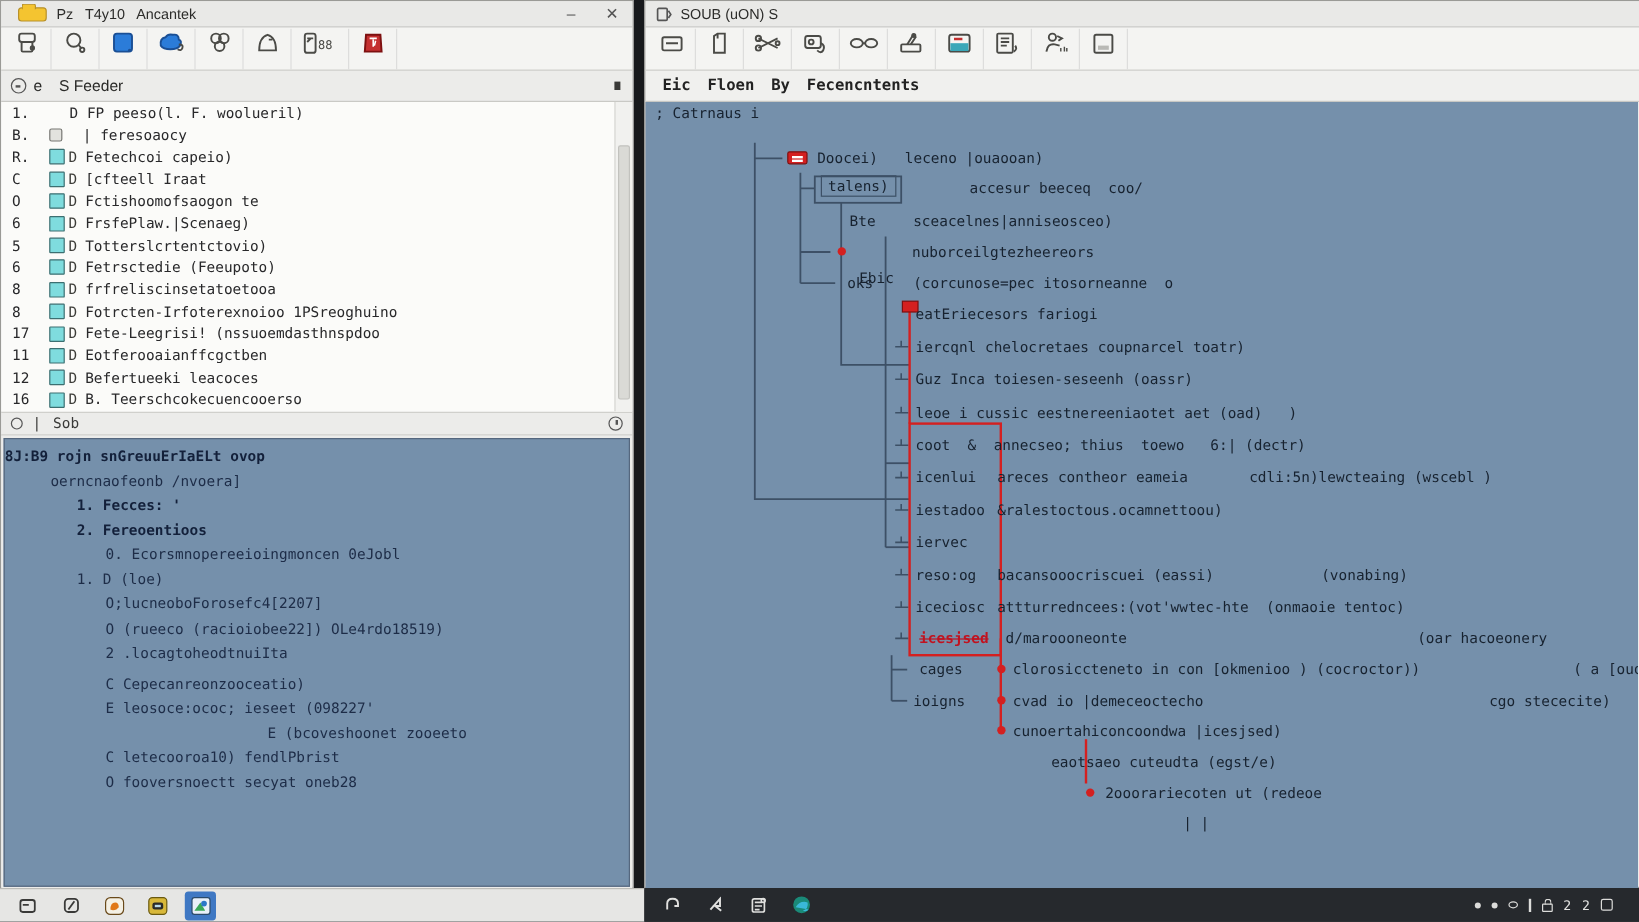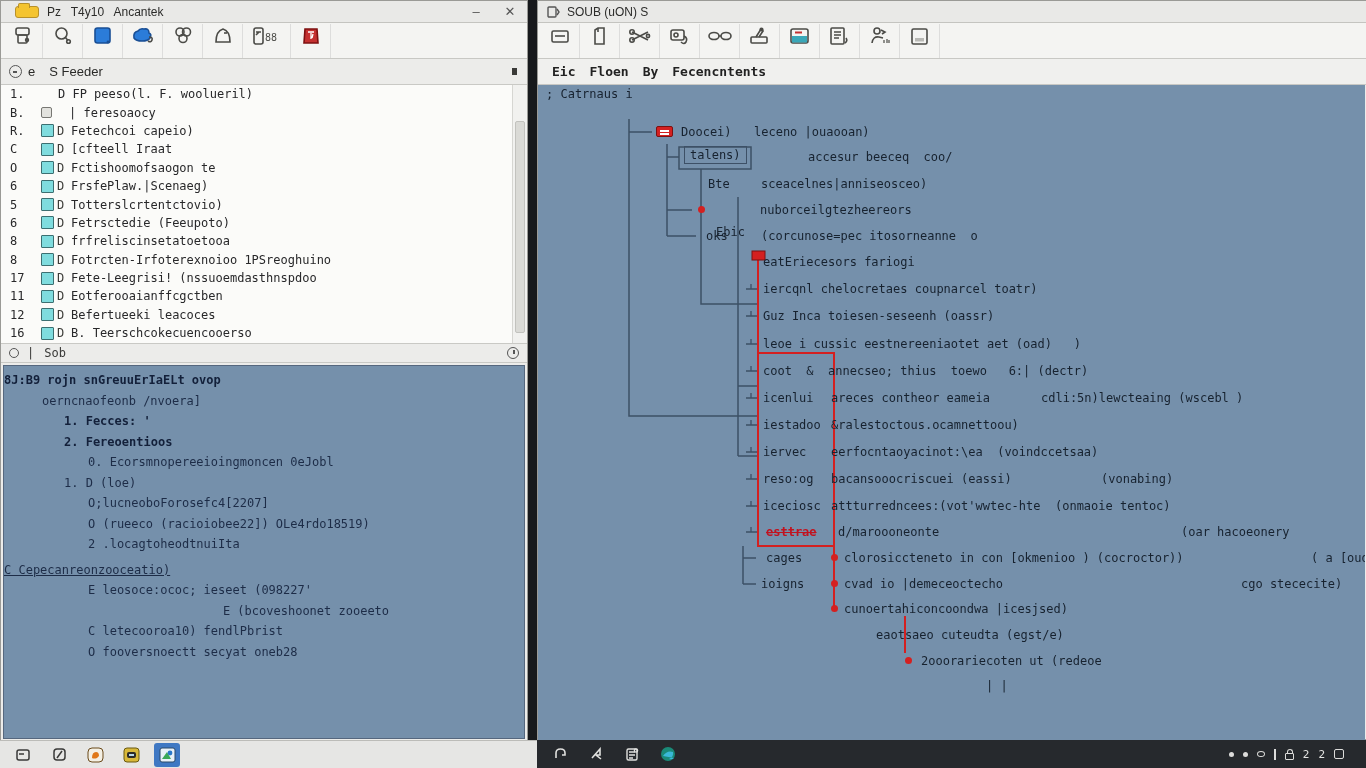--- a/index.html
+++ b/index.html
@@ -290,21 +290,21 @@
     <div id="notes-body">
         <div class="note-line bold" style="padding-left: 0;">8J:B9 rojn snGreuuErIaELt ovop</div>
         <div class="note-line" style="padding-left: 38px;">oerncnaofeonb /nvoera]</div>
         <div class="note-line bold" style="padding-left: 60px;">1. Fecces: '</div>
         <div class="note-line bold" style="padding-left: 60px;">2. Fereoentioos</div>
         <div class="note-line" style="padding-left: 84px;">0. Ecorsmnopereeioingmoncen 0eJobl</div>
         <div class="note-line" style="padding-left: 60px;">1. D (loe)</div>
         <div class="note-line" style="padding-left: 84px;">O;lucneoboForosefc4[2207]</div>
         <div class="note-line" style="padding-left: 84px;">O (rueeco (racioiobee22]) OLe4rdo18519)</div>
         <div class="note-line" style="padding-left: 84px;">2 .locagtoheodtnuiIta</div>
-        <div class="note-line gap" style=" text-decoration: underline;">C Cepecanreonzooceatio)</div>
+        <div class="note-line gap" style="padding-left: 84px;">C Cepecanreonzooceatio)</div>
         <div class="note-line" style="padding-left: 84px;">E leosoce:ococ; ieseet (098227'</div>
         <div class="note-line" style="padding-left: 84px; text-align: center;">E (bcoveshoonet zooeeto</div>
         <div class="note-line" style="padding-left: 84px;">C letecooroa10) fendlPbrist</div>
         <div class="note-line" style="padding-left: 84px;">O fooversnoectt secyat oneb28</div>
       </div>
   </div>
 </div>
 
 <div class="win" id="right-window">
   <div class="titlebar">
@@ -480,33 +480,32 @@
           <span class="dg-lab" style="left: 225px;">icenlui</span>
           <span class="dg-txt" style="left: 293px;">areces contheor eameia</span>
           <span class="dg-txt" style="left: 503px;">cdli:5n)lewcteaing (wscebl )</span>
         </div>
         <div class="dg-row" style="top: 332px;">
           <span class="dg-lab" style="left: 225px;">iestadoo</span>
           <span class="dg-txt" style="left: 293px;">&amp;ralestoctous.ocamnettoou)</span>
         </div>
         <div class="dg-row" style="top: 359px;">
           <span class="dg-lab" style="left: 225px;">iervec</span>
-          <span class="dg-txt" style="left: 293px;">eerfocntaoyacinot:\ea  (voindccetsaa)</span>
         </div>
         <div class="dg-row" style="top: 386px;">
           <span class="dg-lab" style="left: 225px;">reso:og</span>
           <span class="dg-txt" style="left: 293px;">bacansooocriscuei (eassi)</span>
           <span class="dg-txt" style="left: 563px;">(vonabing)</span>
         </div>
         <div class="dg-row" style="top: 413px;">
           <span class="dg-lab" style="left: 225px;">iceciosc</span>
           <span class="dg-txt" style="left: 293px;">attturredncees:(vot'wwtec-hte  (onmaoie tentoc)</span>
         </div>
         <div class="dg-row" style="top: 439px;">
-          <span class="dg-red" style="left: 228px;">esttrae</span>
+          <span class="dg-red" style="left: 228px;">icesjsed</span>
           <span class="dg-txt" style="left: 300px;">d/maroooneonte</span>
           <span class="dg-txt" style="left: 643px;">(oar hacoeonery</span>
         </div>
         <div class="dg-row" style="top: 465px;">
           <span class="dg-lab" style="left: 228px;">cages</span>
           <span class="dg-dot" style="left: 293px;"></span>
           <span class="dg-txt" style="left: 306px;">clorosiccteneto in con [okmenioo ) (cocroctor))</span>
           <span class="dg-txt" style="left: 773px;">( a [oudo</span>
         </div>
         <div class="dg-row" style="top: 491px;">

